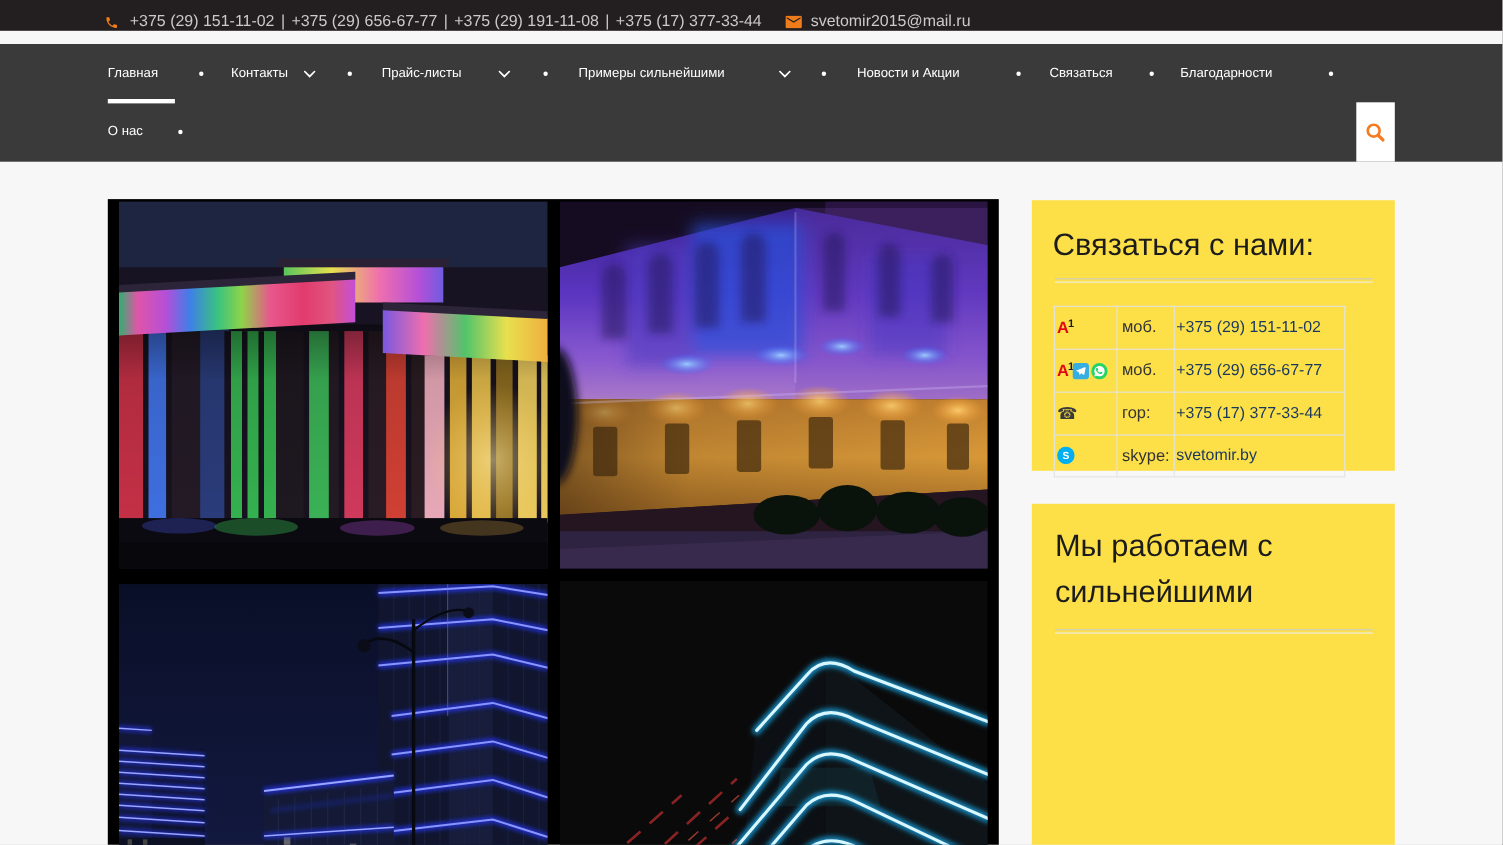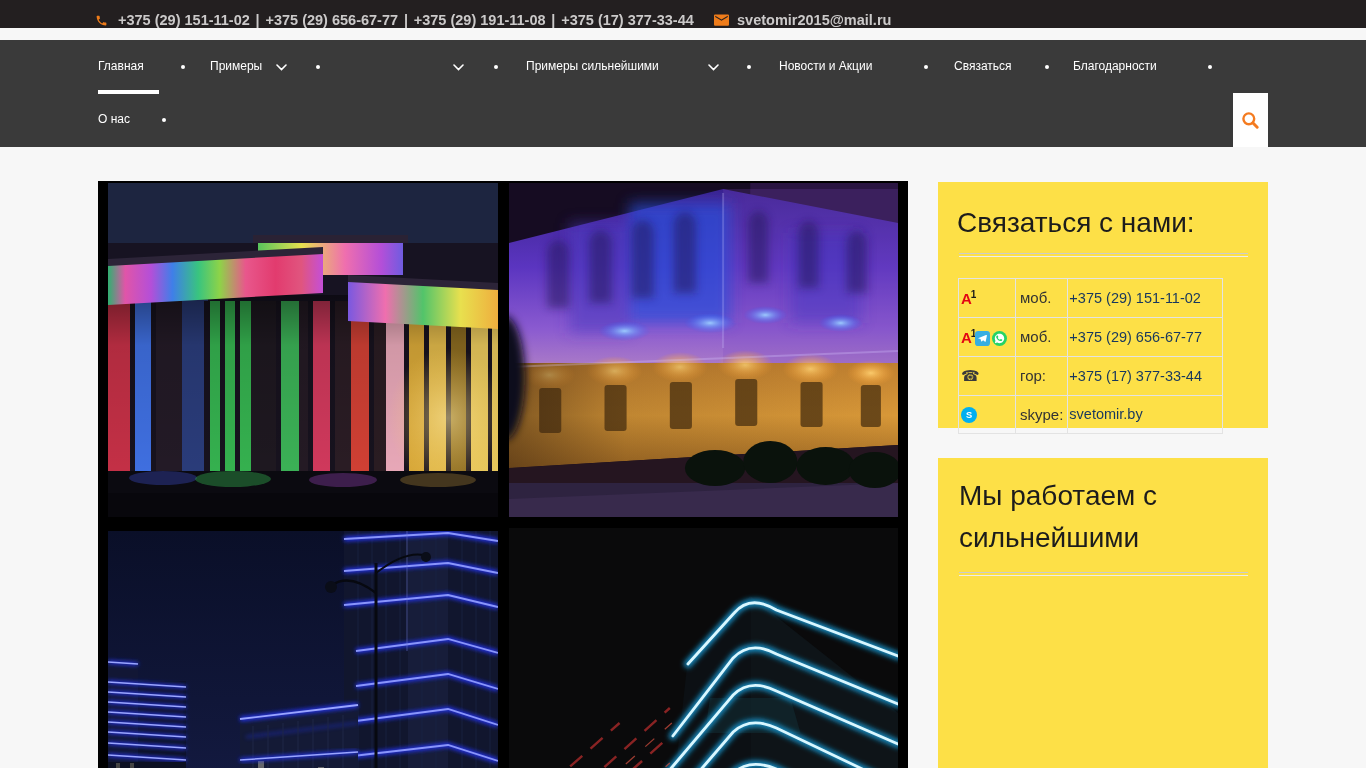--- a/index.html
+++ b/index.html
@@ -1,20 +1,20 @@
 <!DOCTYPE html>
 <html><head>
 <meta charset="utf-8">
 <style>
   * { margin:0; padding:0; box-sizing:border-box; }
   html,body { width:1366px; height:768px; overflow:hidden; background:#f7f7f7;
     font-family:"Liberation Sans", sans-serif; position:relative; }
   .abs { position:absolute; }
   
-  .topbar { position:absolute; left:0; top:0; width:1366px; height:28px; background:#231f20;font-weight:bold; }
+  .topbar { position:absolute; left:0; top:0; width:1366px; height:28px; background:#231f20; }
   .sep { margin:0 5.8px; }
   .topbar .txt { position:absolute; top:0; height:40px; line-height:41px; font-size:14.5px; color:#cbc9c9; }
   
   .nav { position:absolute; left:0; top:40px; width:1366px; height:107px; background:#3a3a3a; }
   .mi { position:absolute; height:53px; line-height:53px; font-size:12px; color:#fff; white-space:nowrap; }
   .dot { position:absolute; width:4px; height:4px; border-radius:50%; background:#fff; }
   .chev { position:absolute; width:10px; height:10px; }
   .chev svg { display:block; }
   .uline { position:absolute; left:98px; top:50px; width:61px; height:4px; background:#fff; }
   .searchbtn { position:absolute; left:1233px; top:53px; width:35px; height:54px; background:#fff; }
@@ -51,27 +51,28 @@
   <div class="txt" style="left:118px">+375 (29) 151-11-02<span class="sep">|</span>+375 (29) 656-67-77<span class="sep">|</span>+375 (29) 191-11-08<span class="sep">|</span>+375 (17) 377-33-44</div>
   <svg class="abs" style="left:714px;top:14px" width="15" height="12" viewBox="0 0 24 18">
     <path fill="#ef7c1a" d="M22 0H2C.9 0 0 .9 0 2v14c0 1.1.9 2 2 2h20c1.1 0 2-.9 2-2V2c0-1.1-.9-2-2-2zm0 4l-10 6L2 4V2l10 6 10-6v2z"></path>
   </svg>
   <div class="txt" style="left:737px">svetomir2015@mail.ru</div>
 </div>
 
 <div class="nav">
   <div class="mi" style="left:98px;top:0">Главная</div>
   <div class="dot" style="left:181px;top:25px;"></div>
-  <div class="mi" style="left:210px;top:0">Примеры</div>
+  <div class="mi" style="left:210px;top:0">Контакты</div>
   <div class="chev" style="left:276px;top:24px">
       <svg width="11" height="7" viewBox="0 0 11 7">
         <path d="M1 1l4.5 4.5L10 1" stroke="#fff" stroke-width="1.6" fill="none" stroke-linecap="round"></path>
       </svg>
     </div>
   <div class="dot" style="left:316px;top:25px;"></div>
+  <div class="mi" style="left:347px;top:0">Прайс-листы</div>
   <div class="chev" style="left:453px;top:24px">
       <svg width="11" height="7" viewBox="0 0 11 7">
         <path d="M1 1l4.5 4.5L10 1" stroke="#fff" stroke-width="1.6" fill="none" stroke-linecap="round"></path>
       </svg>
     </div>
   <div class="dot" style="left:494px;top:25px;"></div>
   <div class="mi" style="left:526px;top:0">Примеры сильнейшими</div>
   <div class="chev" style="left:708px;top:24px">
       <svg width="11" height="7" viewBox="0 0 11 7">
         <path d="M1 1l4.5 4.5L10 1" stroke="#fff" stroke-width="1.6" fill="none" stroke-linecap="round"></path>

